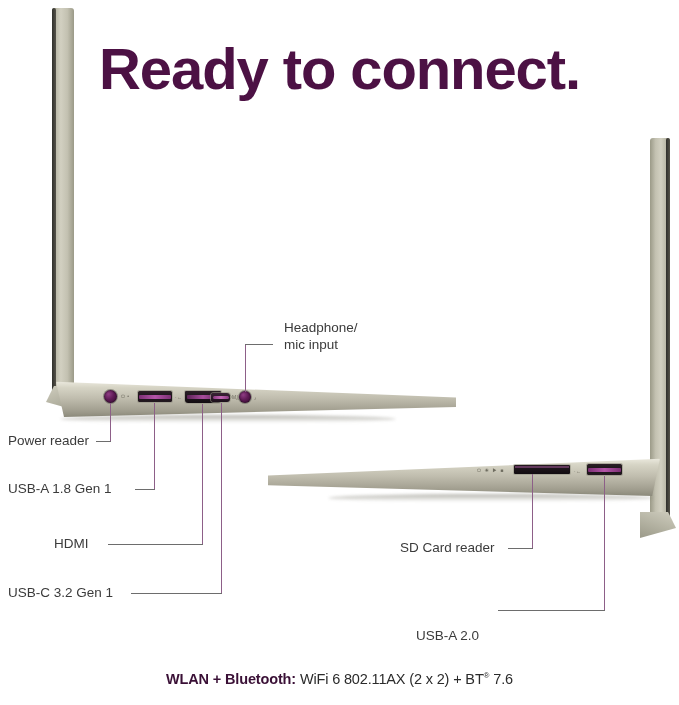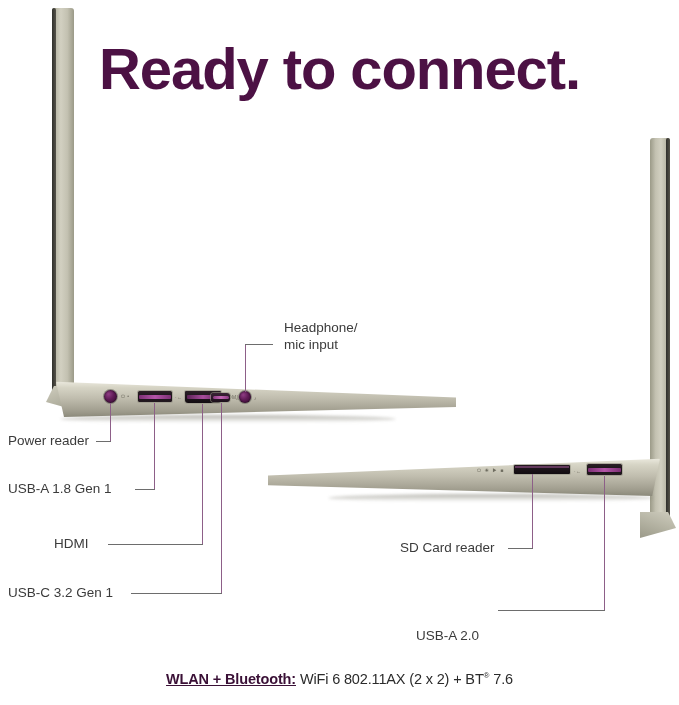--- a/index.html
+++ b/index.html
@@ -127,21 +127,21 @@
   .label.two-line{white-space:normal;margin-left:7px;}
 
   
   .footer{
     position:absolute;left:0;right:0;bottom:18px;
     text-align:center;
     font-size:14.5px;
     color:#2b2b2b;
     letter-spacing:-.15px;
   }
-  .footer b{color:#3a1036;font-weight:bold;text-decoration:underline;}
+  .footer b{color:#3a1036;font-weight:bold;}
   .footer sup{font-size:8px;vertical-align:super;}
 </style>
 </head>
 <body>
 
 <div class="stage">
 
   <div class="headline">Ready to connect.</div>
 
   <div class="laptop" style="left:0;top:0;width:470px;height:440px;">

